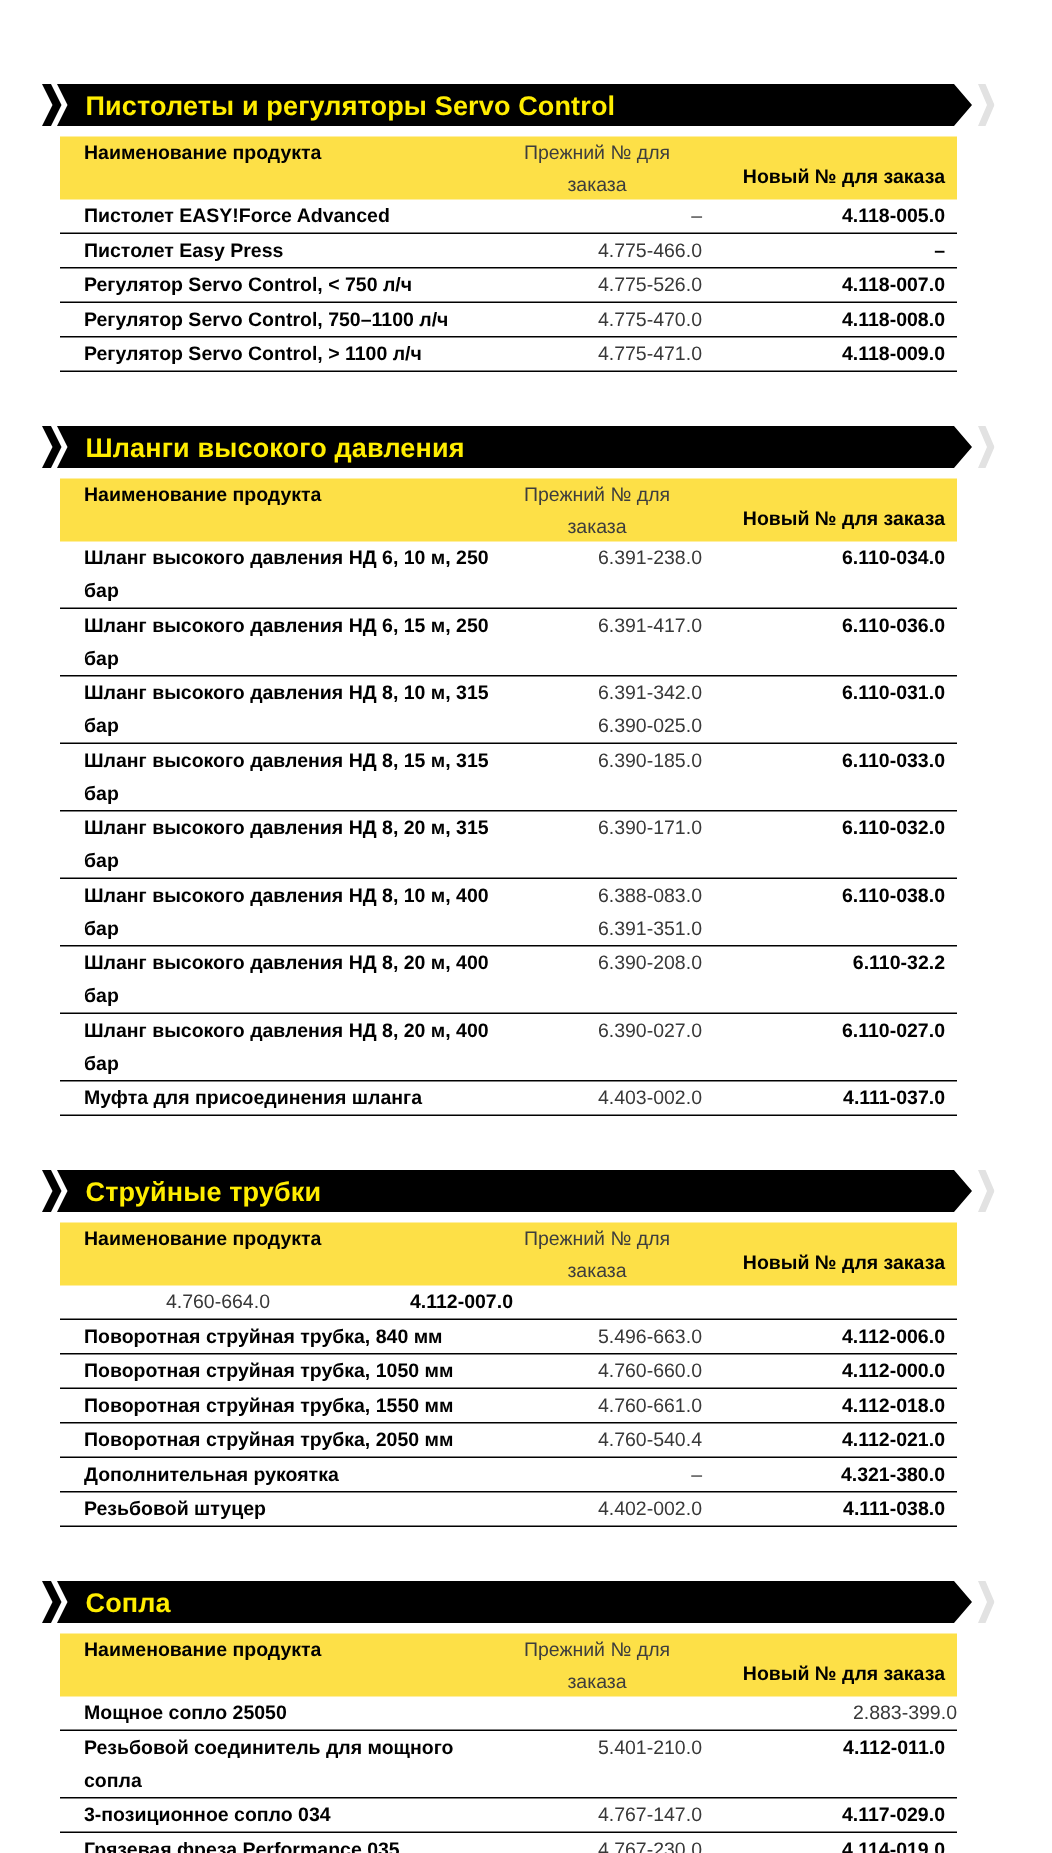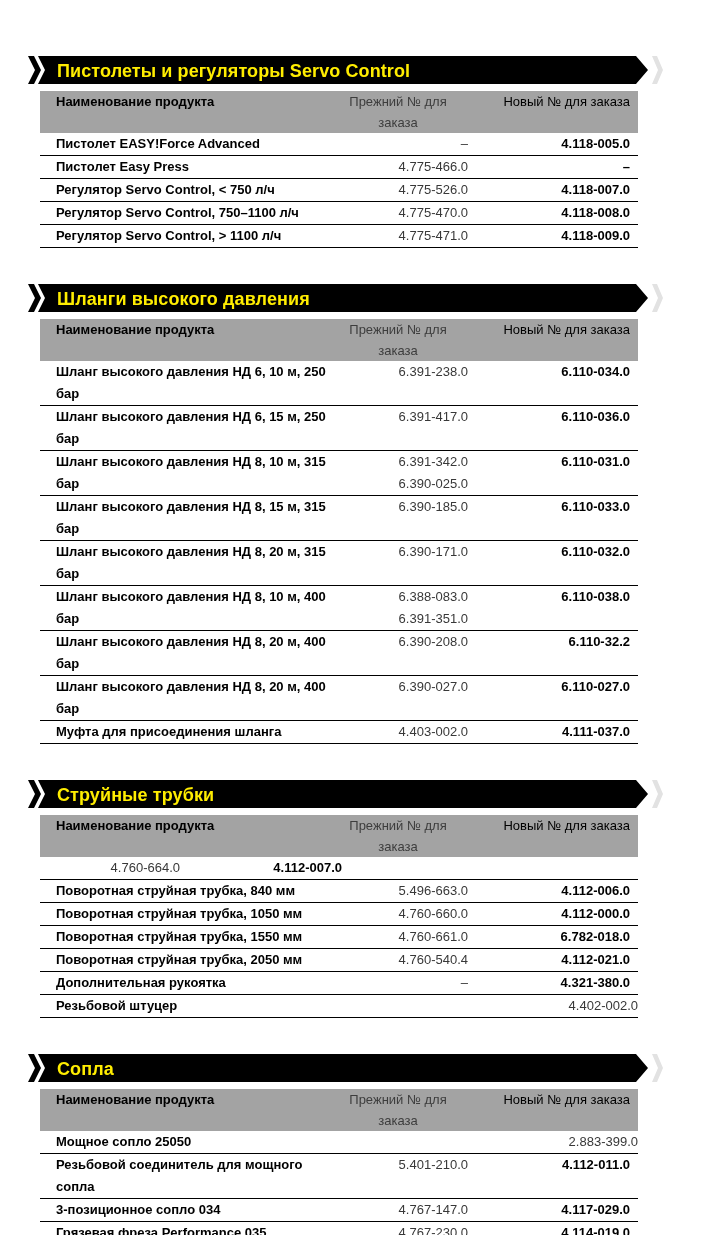--- a/index.html
+++ b/index.html
@@ -12,29 +12,29 @@
   .banner{display:block;}
   .banner text{
     font-family:"Liberation Sans",sans-serif;
     font-size:18px;font-weight:bold;letter-spacing:.1px;
   }
   .table{margin:7px 0 0 12px;width:598px;}
   .row{
     display:flex;align-items:flex-start;
     border-bottom:1.6px solid #000;
   }
-  .row.head{background:#a3a3a3;border-bottom:none;}
+  .row.head{background:#fde047;border-bottom:none;}
   .cell{font-size:13px;line-height:22px;}
   .cell.name{flex:1;padding-left:16px;font-weight:bold;}
   .cell.old{width:140px;text-align:right;color:#383838;font-weight:normal;}
   .cell.new{width:162px;padding-right:8px;text-align:right;font-weight:bold;}
   .head .cell{line-height:21px;}
   .head .cell.name{font-weight:bold;}
   .head .cell.old{color:#3d3d3d;text-align:center;}
-  .head .cell.new{font-weight:normal;color:#000;}
+  .head .cell.new{font-weight:bold;color:#000;margin-top:16px;}
 </style>
 </head>
 <body>
 
 <main class="page">
   <div id="sections">
       <div class="section">
         <svg viewBox="0 0 635 28" width="635" height="28" class="banner">
           <polygon points="0,0 6,0 13,14 6,28 0,28 7,14" fill="#000000"></polygon>
           <polygon points="10,0 608,0 620,14 608,28 10,28 17,14" fill="#000000"></polygon>
@@ -195,41 +195,42 @@
             <div class="cell old">
               <div>4.760-660.0</div>
             </div>
             <div class="cell new">4.112-000.0</div>
           </div>
           <div class="row">
             <div class="cell name">Поворотная струйная трубка, 1550 мм</div>
             <div class="cell old">
               <div>4.760-661.0</div>
             </div>
-            <div class="cell new">6.782-018.0</div>
+            <div class="cell new">4.112-018.0</div>
           </div>
           <div class="row">
             <div class="cell name">Поворотная струйная трубка, 2050 мм</div>
             <div class="cell old">
               <div>4.760-540.4</div>
             </div>
             <div class="cell new">4.112-021.0</div>
           </div>
           <div class="row">
             <div class="cell name">Дополнительная рукоятка</div>
             <div class="cell old">
               <div>–</div>
             </div>
             <div class="cell new">4.321-380.0</div>
           </div>
           <div class="row">
             <div class="cell name">Резьбовой штуцер</div>
             <div class="cell old">
               <div>4.402-002.0</div>
             </div>
+            <div class="cell new">4.111-038.0</div>
           </div>
         </div>
       </div>
       <div class="section">
         <svg viewBox="0 0 635 28" width="635" height="28" class="banner">
           <polygon points="0,0 6,0 13,14 6,28 0,28 7,14" fill="#000000"></polygon>
           <polygon points="10,0 608,0 620,14 608,28 10,28 17,14" fill="#000000"></polygon>
           <polygon points="624,0 629,0 635,14 629,28 624,28 630,14" fill="#e2e2e2"></polygon>
           <text x="29" y="20.5" fill="#ffed00">Сопла</text>
         </svg>

